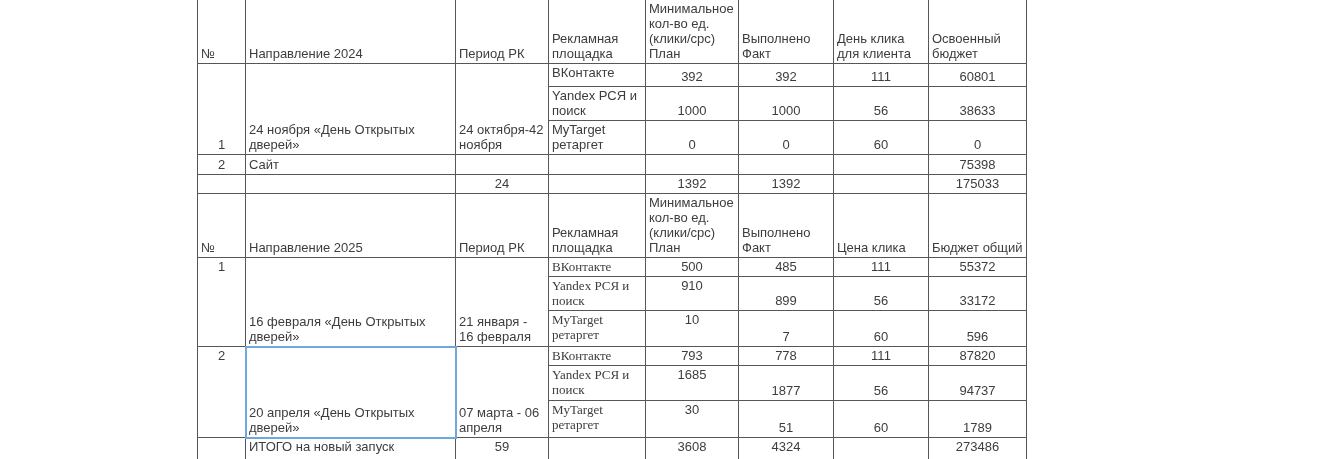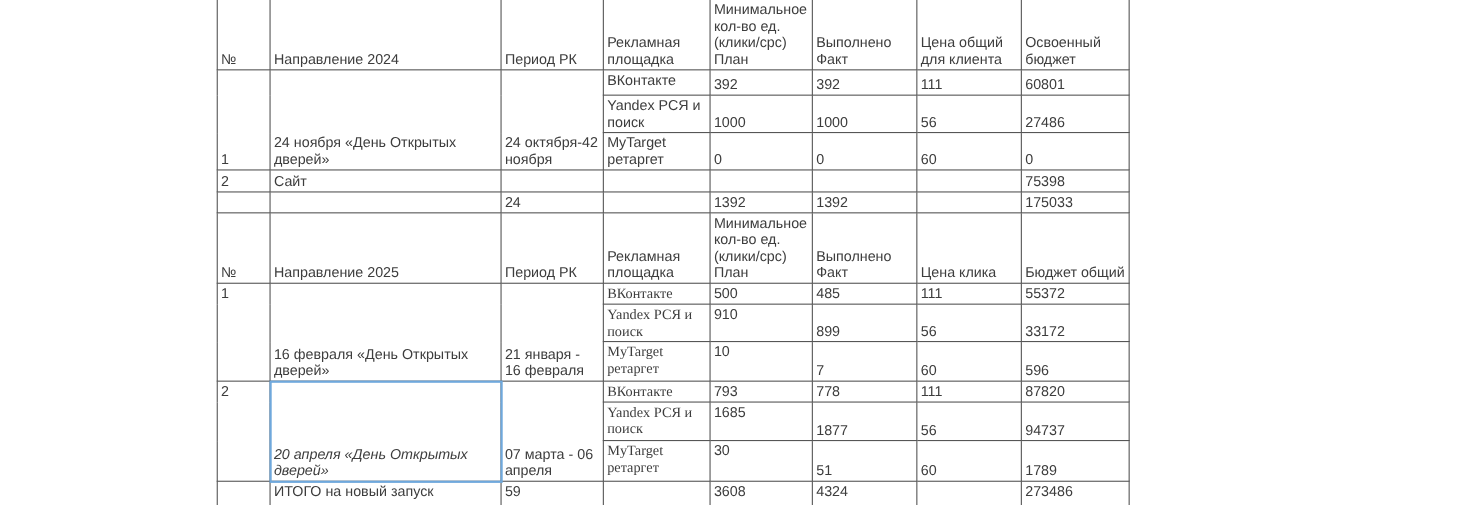--- a/index.html
+++ b/index.html
@@ -2,24 +2,24 @@
 <html><head>
 <meta charset="utf-8">
 <style>
   html,body{margin:0;padding:0;background:#ffffff;}
   .canvas{position:relative;width:1340px;height:459px;background:#ffffff;overflow:hidden;
           font-family:"Liberation Sans",sans-serif;}
   .tbl{position:absolute;left:197px;top:-1px;border-collapse:collapse;table-layout:fixed;
        font-size:13px;line-height:15px;color:#3d3d3d;}
   .tbl td{border:1px solid #565656;padding:1px 3px 2px 3px;vertical-align:bottom;
           text-align:left;overflow:hidden;background:#ffffff;word-wrap:break-word;}
-  .tbl td.num{text-align:left;}
+  .tbl td.num{text-align:center;}
   .tbl td.vt{vertical-align:top;}
   .tbl td.serif{font-family:"Liberation Serif",serif;}
-  .tbl td.sel{outline:2px solid #6fa8dc;outline-offset:-1px;font-style:italic;}
+  .tbl td.sel{outline:2px solid #6fa8dc;outline-offset:-1px;}
   tr.h62{height:62px;} tr.h23{height:23px;} tr.h34{height:34px;} tr.h33{height:33px;}
   tr.h20{height:20px;} tr.h21{height:18px;} tr.h64{height:64px;} tr.h36{height:36px;}
   tr.h35{height:35px;} tr.h37{height:37px;} tr.h24{height:24px;}
 </style>
 </head>
 <body>
 
 <div class="canvas">
   <table class="tbl">
     <colgroup>
@@ -34,41 +34,41 @@
     </colgroup>
 
     <tbody>
         <tr class="h62">
       <td>№</td>
       <td>Направление 2024</td>
       <td>Период РК</td>
       <td>Рекламная площадка</td>
       <td>Минимальное кол-во ед. (клики/срс) План</td>
       <td>Выполнено Факт</td>
-      <td>Цена общий для клиента</td>
+      <td>День клика для клиента</td>
       <td>Освоенный бюджет</td>
     </tr>
 
     <tr class="h23">
       <td class="num" rowspan="3">1</td>
       <td rowspan="3">24 ноября «День Открытых дверей»</td>
       <td rowspan="3">24 октября-42 ноября</td>
       <td class="vt">ВКонтакте</td>
       <td class="num">392</td>
       <td class="num">392</td>
       <td class="num">111</td>
       <td class="num">60801</td>
     </tr>
 
     <tr class="h34">
       <td class="vt">Yandex РСЯ и поиск</td>
       <td class="num">1000</td>
       <td class="num">1000</td>
       <td class="num">56</td>
-      <td class="num">27486</td>
+      <td class="num">38633</td>
     </tr>
 
     <tr class="h33">
       <td class="vt">MyTarget ретаргет</td>
       <td class="num">0</td>
       <td class="num">0</td>
       <td class="num">60</td>
       <td class="num">0</td>
     </tr>
 

